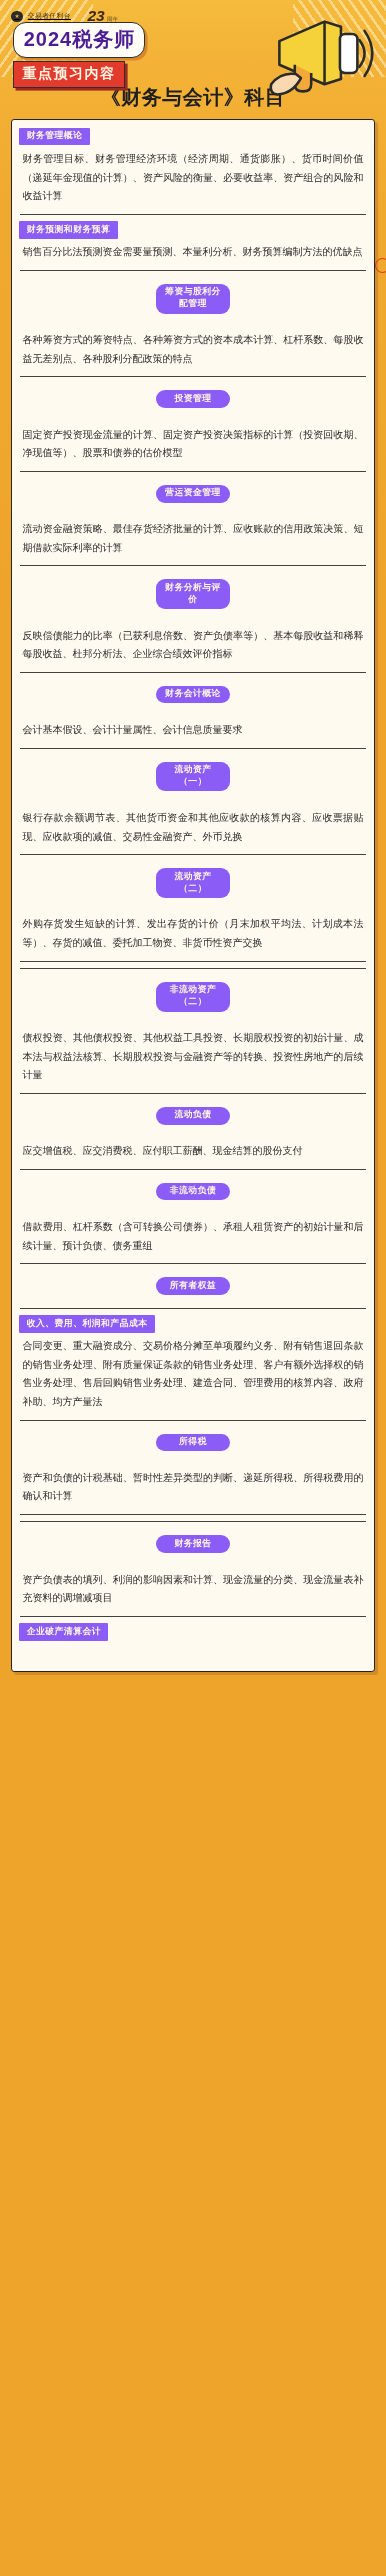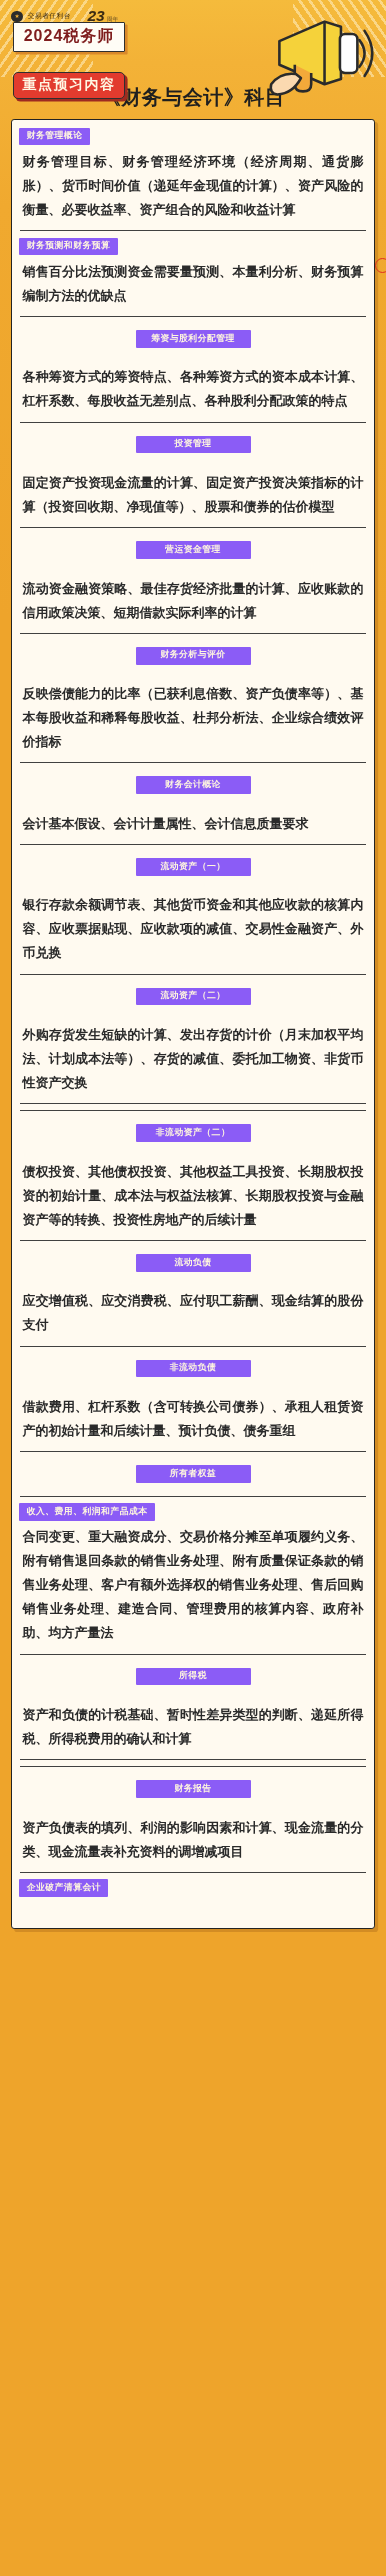--- a/index.html
+++ b/index.html
@@ -25,20 +25,21 @@
     pointer-events: none;
   }
   .stripes.left { left: -5.2px; }
   .stripes.right { right: -5.2px; transform: scaleX(-1); }
 
   
   .header {
     position: relative;
     height: 71px;
     padding: 8.2px 10.3px 0 11.3px;
+    text-decoration: underline;
   }
   .brandbar {
     display: flex;
     align-items: center;
     gap: 5.2px;
     position: relative;
     z-index: 3;
   }
   .brand-logo {
     width: 11.3px; height: 11.3px;
@@ -76,34 +77,34 @@
   .title-wrap {
     position: absolute;
     left: 13.4px;
     top: 21.6px;
     z-index: 4;
   }
   .title-main {
     display: inline-block;
     background: #fffdf6;
     border: 1.5px solid #2f2f2f;
-    border-radius: 1px;
+    border-radius: 13px;
     padding: 3.1px 9.3px 4.1px 9.3px;
-    font-size: 16px;
-    font-weight: bold;
-    color: #7f1d1d;
+    font-size: 20px;
+    font-weight: bold;
+    color: #4c1d95;
     letter-spacing: 1px;
     box-shadow: 2.6px 2.6px 0 #d9892a;
   }
   .title-sub {
     display: inline-block;
-    margin-top: 20px;
+    margin-top: 3px;
     background: #e23b2e;
     border: 1.5px solid #2f2f2f;
-    border-radius: 5px;
+    border-radius: 0;
     padding: 3.6px 8.2px;
     font-size: 14px;
     font-weight: bold;
     color: #fff7e3;
     letter-spacing: 1.5px;
     box-shadow: 2.6px 2.6px 0 #9e2a20;
   }
 
   
   .megaphone {
@@ -141,32 +142,32 @@
     background: #8b5cf6;
     color: #fff6df;
     font-size: 8.8px;
     font-weight: bold;
     padding: 2.6px 7.2px 3.1px 7.2px;
     border-radius: 1px;
     letter-spacing: 0.5px;
   }
   .sec-head.center {
     display: block;
-    width: 115px;
+    width: 74px;
     margin: 13px auto;
     text-align: center;
+    border-radius: 9px;
   }
   .sec-head.wide { width: auto; }
   .sec-body {
-    font-size: 13px;
+    font-size: 10px;
     line-height: 1.85;
     color: #2a2a2a;
     padding: 4.6px 3.1px 1px 3.1px;
     text-align: justify;
-    font-weight: bold;
   }
   .divider {
     height: 1px;
     background: #2c2c2c;
     margin: 6.2px 1px 6.2px 1px;
     opacity: .9;
   }
   
   .annot-circle {
     position: absolute;

